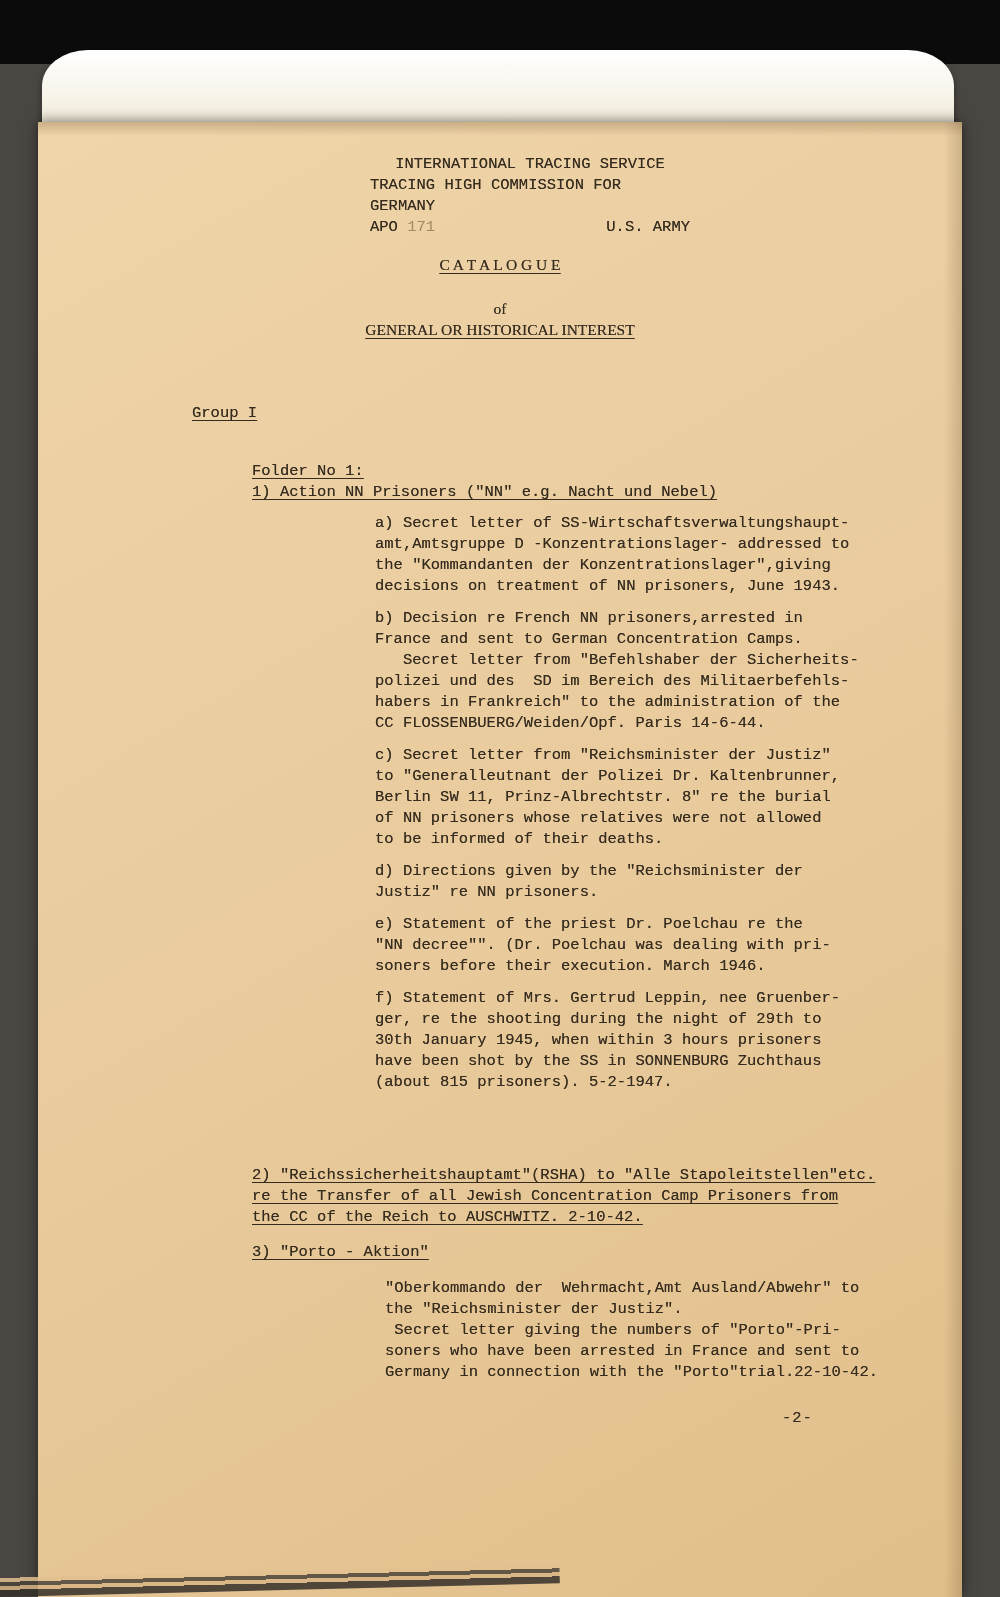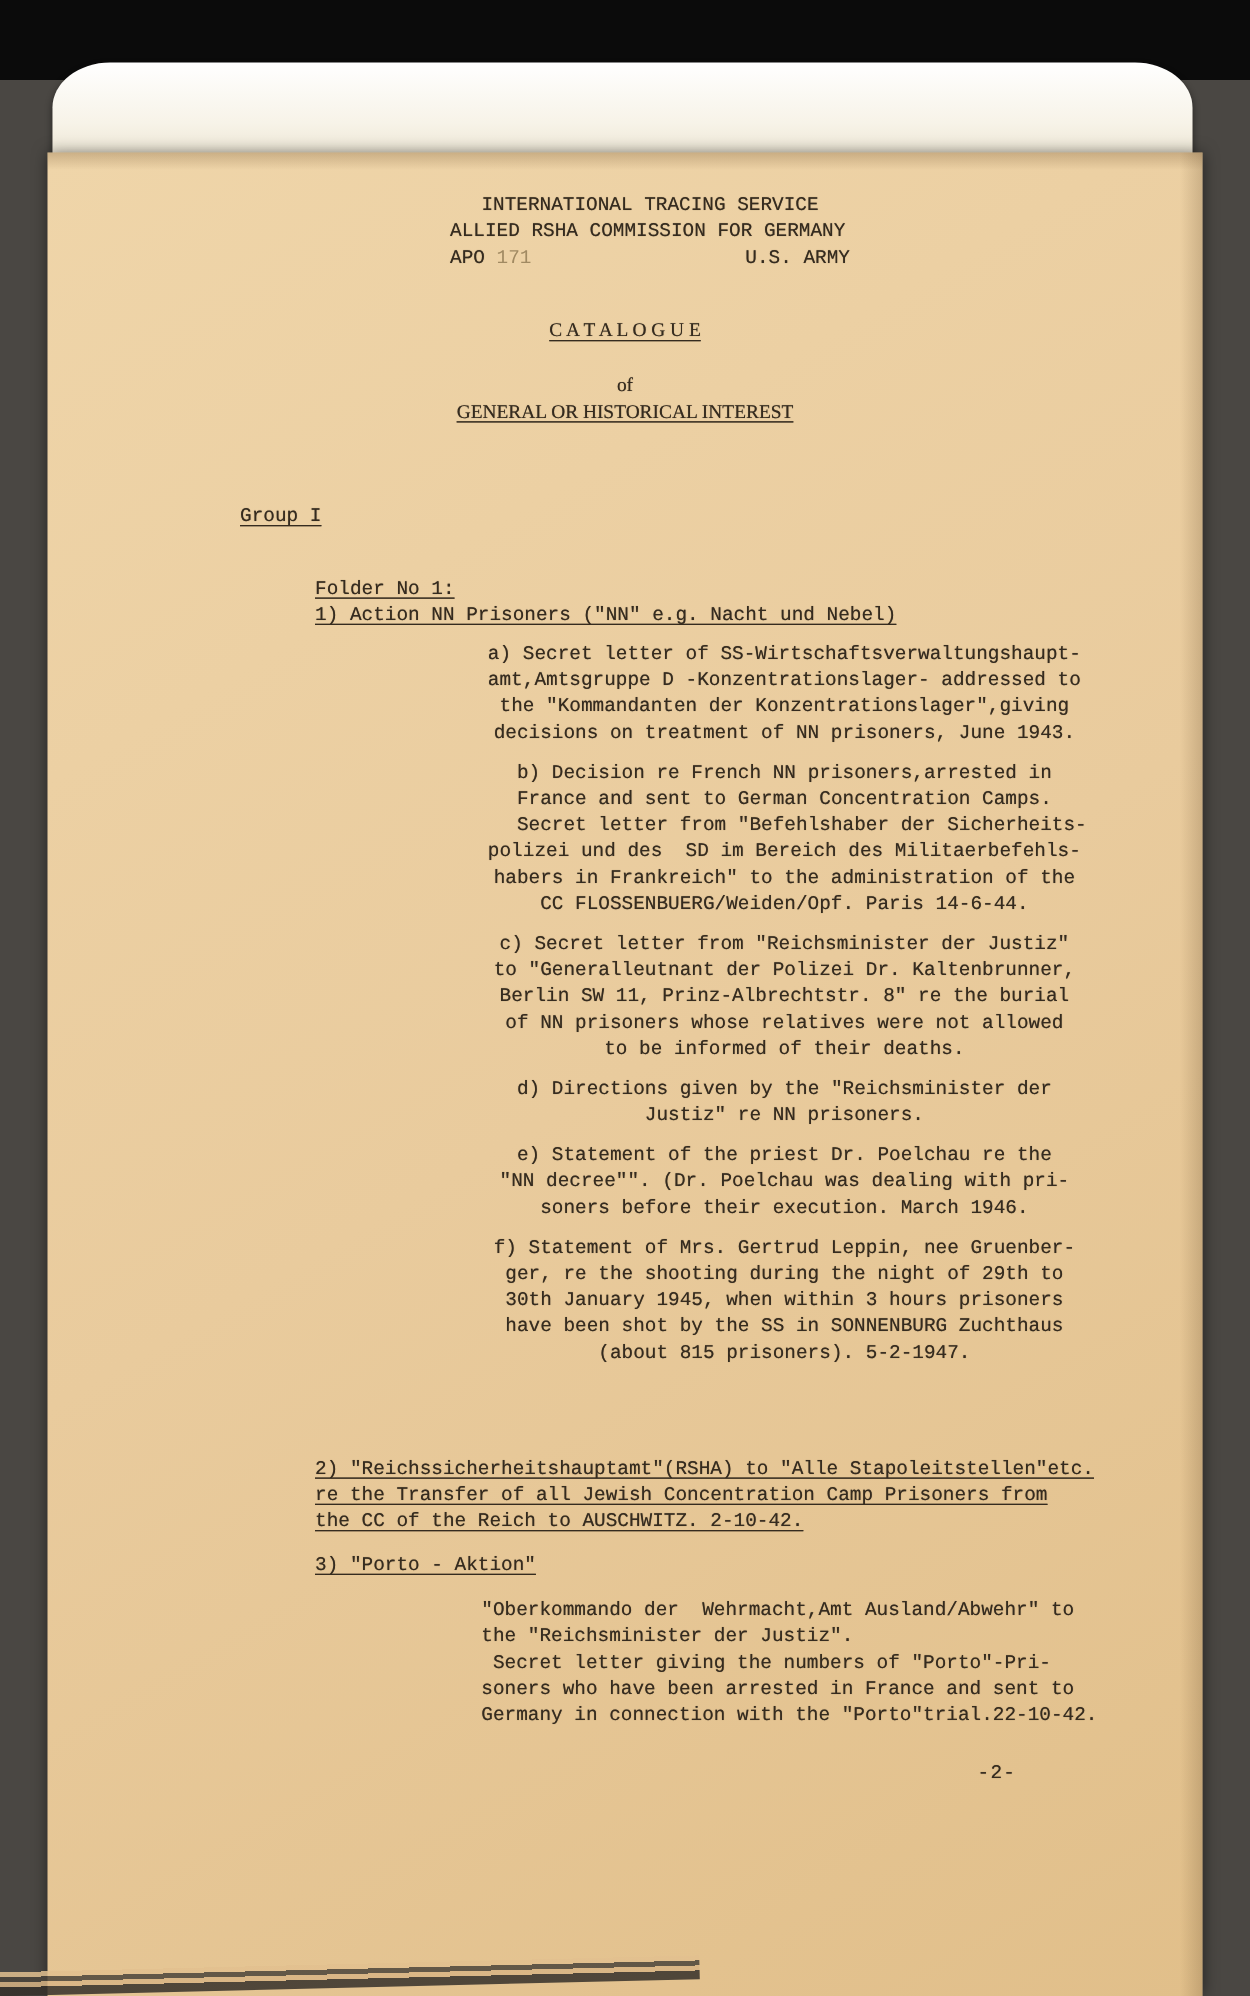--- a/index.html
+++ b/index.html
@@ -44,33 +44,33 @@
   }
   .paper::after {
     content: "";
     position: absolute; top: 0; right: 0; bottom: 0; width: 18px;
     background: linear-gradient(to left, rgba(90,65,35,0.22), rgba(90,65,35,0));
     pointer-events: none;
   }
 
   .u { text-decoration: underline; text-underline-offset: 3px; text-decoration-thickness: 1.2px; }
 
-  .hdr { position: absolute; left: 322px; top: 32px; width: 320px; }
+  .hdr { position: absolute; left: 332px; top: 32px; width: 320px; }
   .hdr-center { text-align: center; }
   .apo-row { display: flex; justify-content: space-between; }
   .faded { color: #a18a62; text-shadow: none; }
 
   .title-block { position: absolute; top: 132px; left: 0; width: 100%; text-align: center; font-family: Liberation Serif, serif; }
   .title-of { margin-top: 23px; }
   .title-sub1 { margin-top: 11px; }
 
   .group-block  { position: absolute; left: 154px; top: 281px; }
   .folder-block { position: absolute; left: 214px; top: 339px; }
 
-  .entries { position: absolute; left: 337px; top: 391px; width: 505px; text-align: center; }
+  .entries { position: absolute; left: 337px; top: 391px; width: 505px; }
   .entry { white-space: pre-wrap; margin: 0 0 11px 0; }
 
   .section2 {
     position: absolute; left: 214px; top: 1043px;
     white-space: pre-wrap;
     text-decoration: underline; text-underline-offset: 3px; text-decoration-thickness: 1.2px;
   }
   .section3-heading { position: absolute; left: 214px; top: 1120px; }
   .section3-body { position: absolute; left: 347px; top: 1156px; white-space: pre-wrap; }
 
@@ -95,21 +95,21 @@
 
 <div class="scene">
 
   <div class="top-bar"></div>
   <div class="curl"></div>
 
   <div class="paper">
 
     <div class="hdr">
       <div class="hdr-center">INTERNATIONAL TRACING SERVICE</div>
-      <div>ALLIED RSHA COMMISSION FOR GERMANY</div>
+      <div>TRACING HIGH COMMISSION FOR GERMANY</div>
       <div class="apo-row">
         <span><span>APO</span> <span class="faded">171</span></span>
         <span>U.S. ARMY</span>
       </div>
     </div>
 
     <div class="title-block">
       <div class="u">C A T A L O G U E</div>
       <div class="title-of">of</div>
       <div class="u">GENERAL OR HISTORICAL INTEREST</div>

